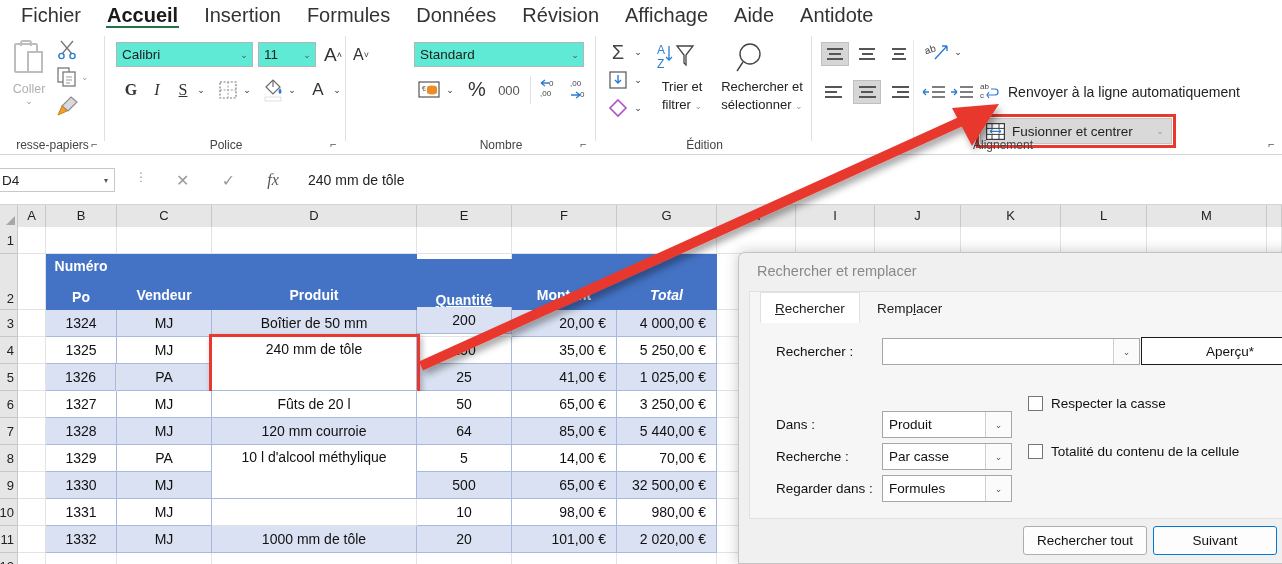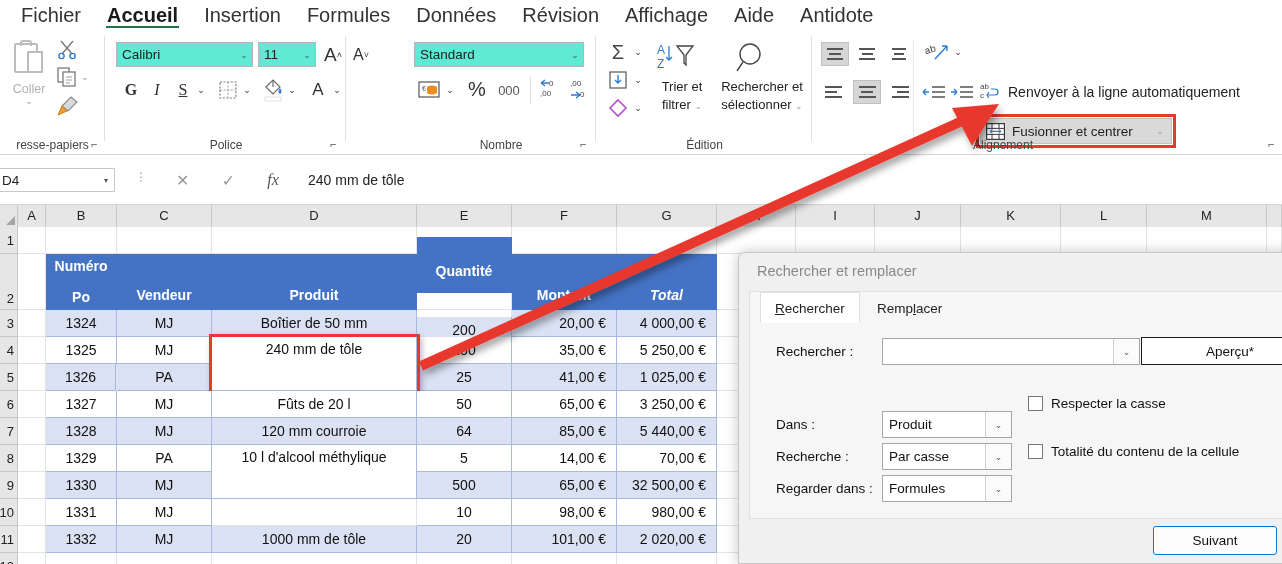--- a/index.html
+++ b/index.html
@@ -694,28 +694,28 @@
       <div class="gcell" style="left: 1147px; top: 348px; width: 120px; height: 27px;"></div>
       <div class="gcell" style="left: 1267px; top: 348px; width: 15px; height: 27px;"></div>
     </div>
 
   <div class="tcell hdr" id="hdr-b2" style="left:46px;top:49px;width:71px;height:56px;">
     <span>Numéro</span>
     <span>Po</span>
   </div>
   <div class="tcell hdr" style="left:117px;top:49px;width:95px;height:56px;align-items:flex-end;padding-bottom:6px;">Vendeur</div>
   <div class="tcell hdr" style="left:212px;top:49px;width:205px;height:56px;align-items:flex-end;padding-bottom:6px;">Produit</div>
-  <div class="tcell hdr" style="left:417px;top:32px;width:95px;height:56px;align-items:flex-end;padding-bottom:13px;">Quantité</div>
+  <div class="tcell hdr" style="left:417px;top:54px;width:95px;height:56px;align-items:flex-end;padding-bottom:6px;text-decoration:underline;">Quantité</div>
   <div class="tcell hdr" style="left:512px;top:49px;width:105px;height:56px;align-items:flex-end;padding-bottom:6px;">Montant</div>
   <div class="tcell hdr" style="left:617px;top:49px;width:100px;height:56px;align-items:flex-end;padding-bottom:6px;font-style:italic;">Total</div>
 
   <div class="tcell band cen" style="left:46px;top:105px;width:71px;height:27px;">1324</div>
   <div class="tcell band cen" style="left:117px;top:105px;width:95px;height:27px;">MJ</div>
   <div class="tcell band cen" style="left:212px;top:105px;width:205px;height:27px;">Boîtier de 50 mm</div>
-  <div class="tcell band cen" style="left:417px;top:112px;width:95px;height:27px;">200</div>
+  <div class="tcell band cen" style="left:417px;top:102px;width:95px;height:27px;">200</div>
   <div class="tcell band num" style="left:512px;top:105px;width:105px;height:27px;">20,00 €</div>
   <div class="tcell band num" style="left:617px;top:105px;width:100px;height:27px;">4 000,00 €</div>
 
   <div class="tcell plain cen" style="left:46px;top:132px;width:71px;height:27px;">1325</div>
   <div class="tcell plain cen" style="left:117px;top:132px;width:95px;height:27px;">MJ</div>
   <div class="tcell plain cen" style="left:417px;top:132px;width:95px;height:27px;">150</div>
   <div class="tcell plain num" style="left:512px;top:132px;width:105px;height:27px;">35,00 €</div>
   <div class="tcell plain num" style="left:617px;top:132px;width:100px;height:27px;">5 250,00 €</div>
 
   <div class="tcell band cen" style="left:46px;top:159px;width:70px;height:27px;">1326</div>
@@ -821,16 +821,19 @@
       <span>Respecter la casse</span>
     </div>
     <div class="fd-chk" style="left:278px;top:152px;">
       <span class="bx"></span>
       <span>Totalité du contenu de la cellule</span>
     </div>
   </div>
 
   <div class="fd-btn sharp" style="left:402px;top:84px;width:178px;height:28px;">Aperçu*</div>
 
+  <div class="fd-btn" style="left:284px;top:273px;width:124px;height:29px;">
+    <span>Rechercher tout</span>
+  </div>
   <div class="fd-btn primary" style="left:414px;top:273px;width:124px;height:29px;">
     <span>Suivant</span>
   </div>
 </div>
 
 </body></html>

